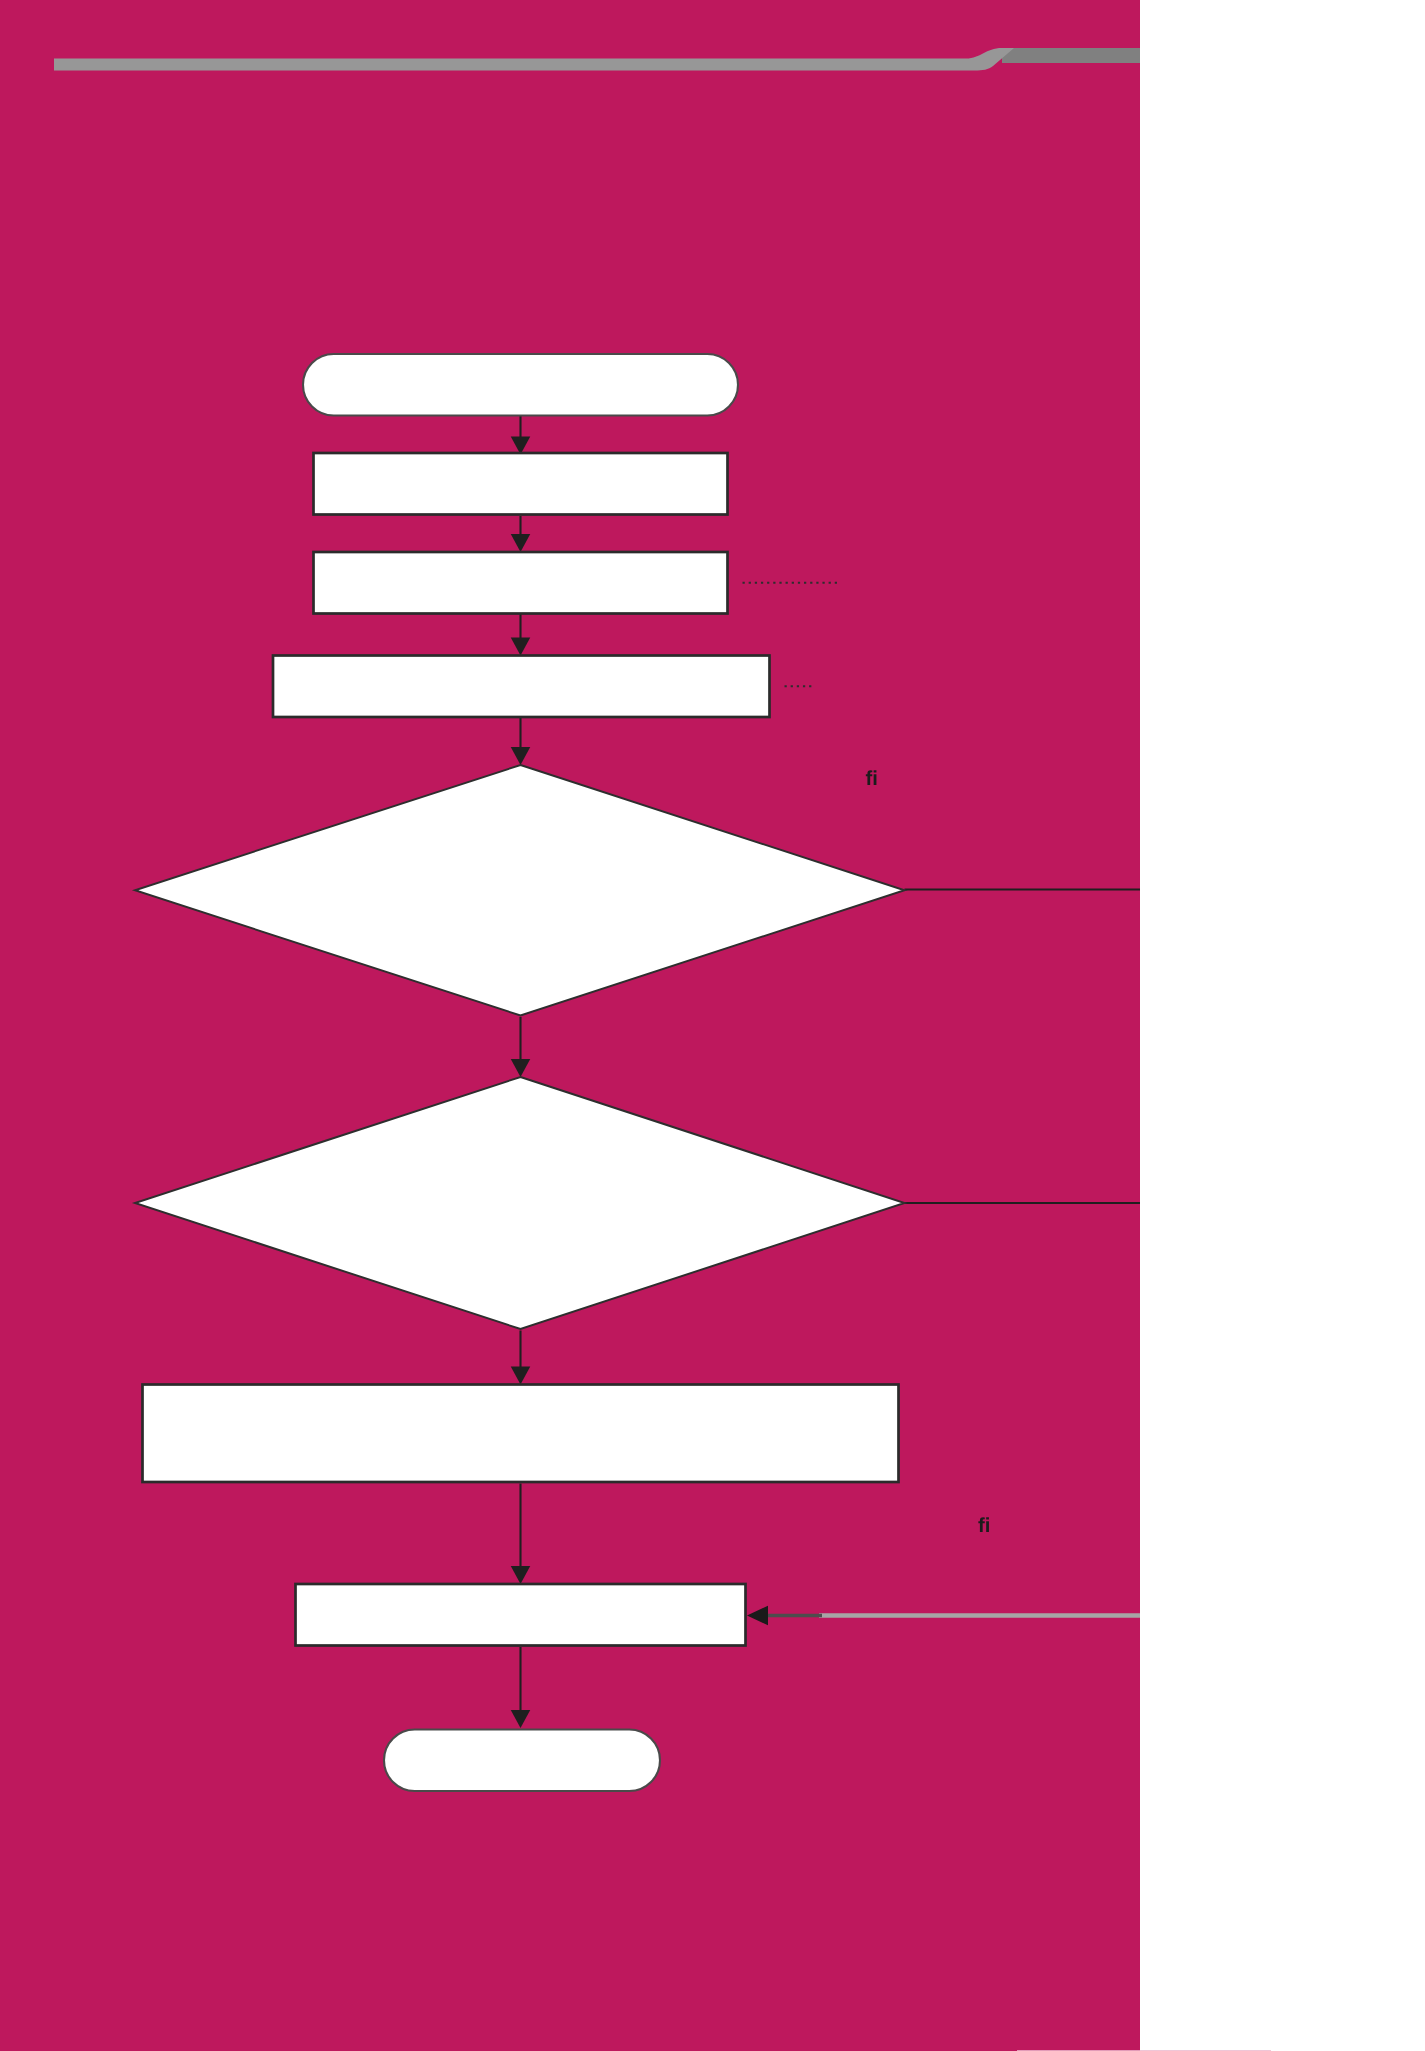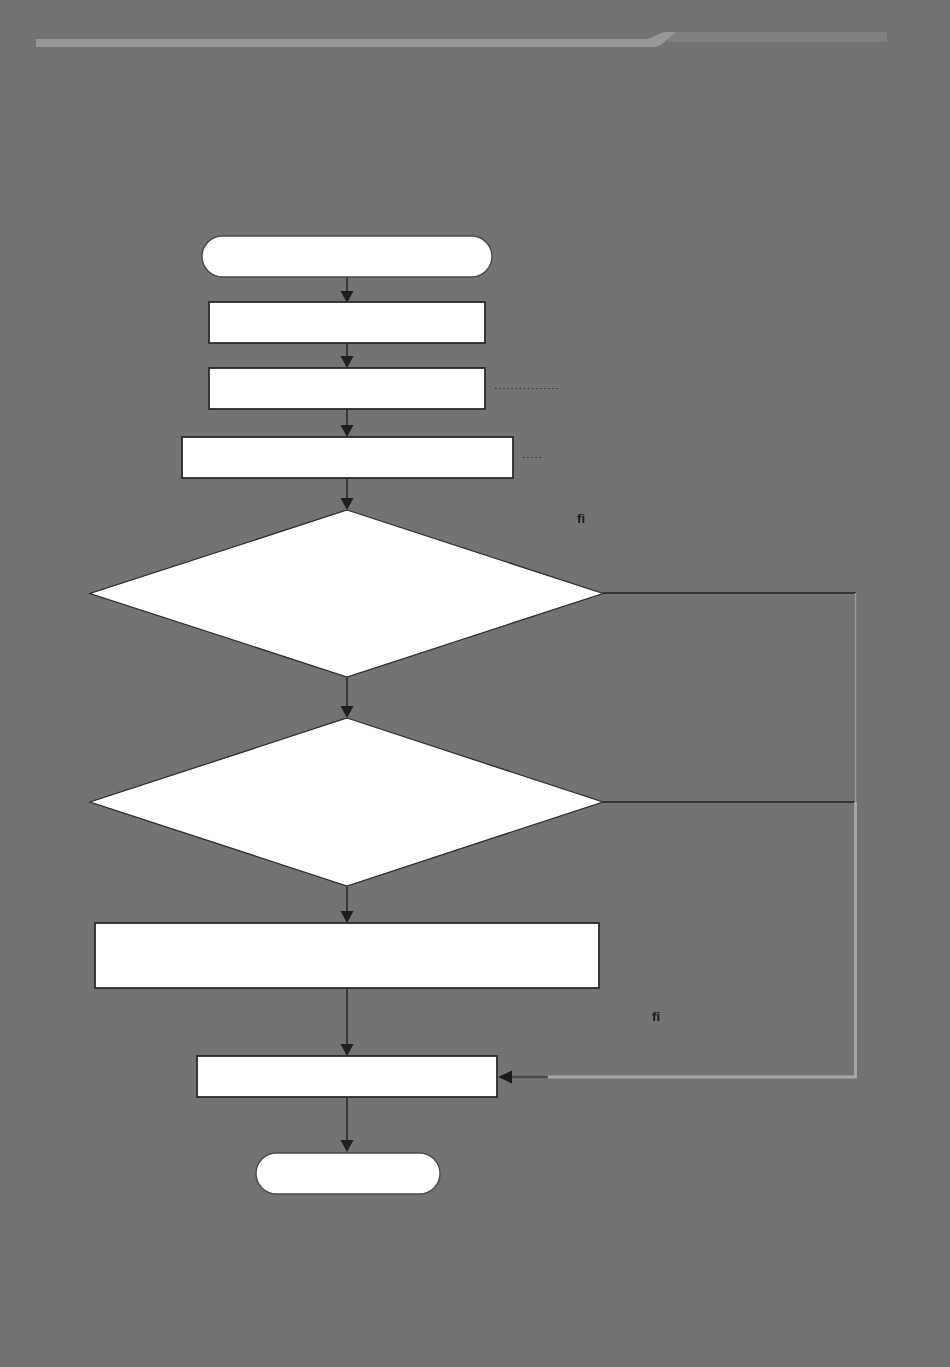--- a/index.html
+++ b/index.html
@@ -3,23 +3,23 @@
 <meta charset="utf-8">
 <style>
   html, body {
     margin: 0;
     padding: 0;
     background: #ffffff;
     font-family: "Liberation Sans", sans-serif;
   }
   .page {
     position: relative;
-    width: 950px;
+    width: 760px;
     height: 1367px;
-    background: #737373;
+    background: #be185d;
     overflow: hidden;
   }
   .page svg {
     position: absolute;
     top: 0;
     left: 0;
     display: block;
   }
   text.fi-label {
     font-family: "Liberation Sans", sans-serif;

